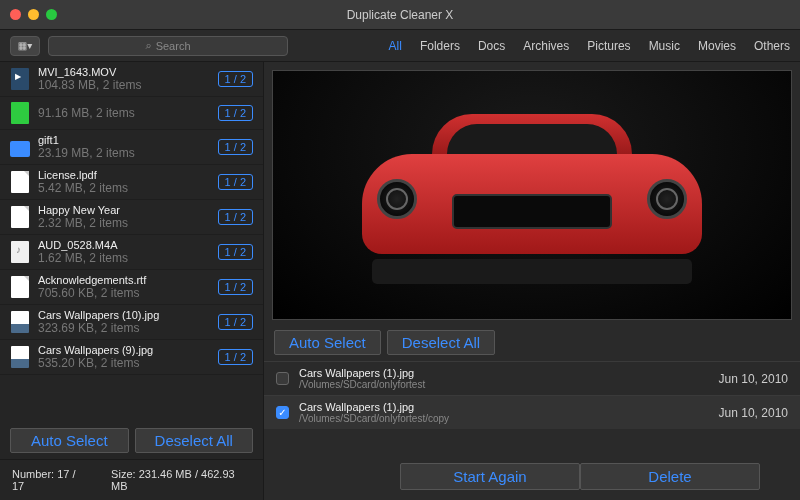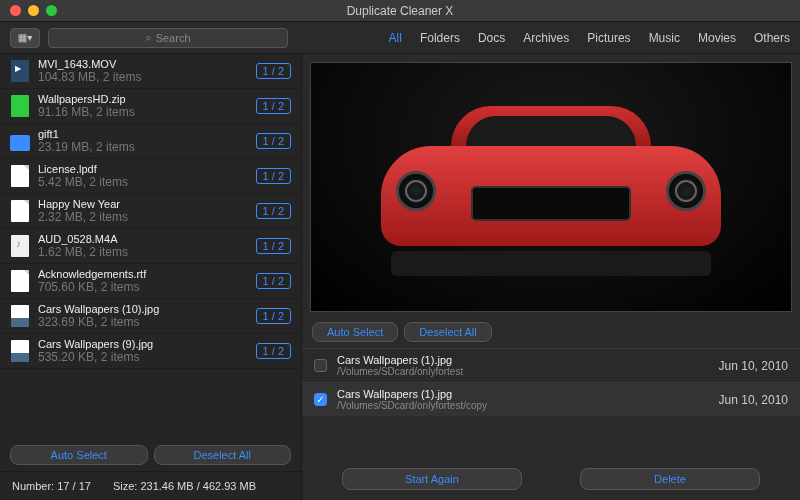--- a/index.html
+++ b/index.html
@@ -1,50 +1,50 @@
 <!DOCTYPE html>
 <html><head>
 <meta charset="utf-8">
 <style>
   * { box-sizing: border-box; margin: 0; padding: 0; font-family: -apple-system, "Helvetica Neue", Arial, sans-serif; }
   body { width: 800px; height: 500px; background: radial-gradient(circle at 50% 50%, #2a3a4a, #0a1218); overflow: hidden; }
   .window { width: 800px; height: 500px; background: #2a2a2a; display: flex; flex-direction: column; }
-  .titlebar { height: 22px; background: #3a3a3a; display: flex; align-items: center; position: relative; border-bottom: 1px solid #1a1a1a; }
+  .titlebar { height: 30px; background: #3a3a3a; display: flex; align-items: center; position: relative; border-bottom: 1px solid #1a1a1a; }
   .traffic { display: flex; gap: 7px; margin-left: 10px; }
   .light { width: 11px; height: 11px; border-radius: 50%; }
   .light.red { background: #ff5f57; }
   .light.yellow { background: #febc2e; }
   .light.green { background: #28c840; }
   .title { position: absolute; left: 0; right: 0; text-align: center; color: #ccc; font-size: 12px; pointer-events: none; }
   .toolbar { height: 32px; background: #2a2a2a; display: flex; align-items: center; padding: 0 10px; gap: 8px; border-bottom: 1px solid #1a1a1a; }
   .view-btn { width: 30px; height: 20px; background: #444; border: 1px solid #555; border-radius: 4px; display:flex; align-items:center; justify-content:center; color:#ccc; font-size:10px;}
   .search { flex: 0 0 240px; height: 20px; background: #3a3a3a; border: 1px solid #555; border-radius: 4px; display: flex; align-items: center; justify-content: center; color: #888; font-size: 11px; gap:4px;}
   .tabs { display: flex; gap: 18px; margin-left: auto; font-size: 12px; }
   .tab { color: #ccc; cursor: pointer; }
   .tab.active { color: #3b8cff; text-align: center; }
   .content { flex: 1; display: flex; min-height: 0; }
-  .sidebar { width: 302px; background: #252525; display: flex; flex-direction: column; border-right: 1px solid #1a1a1a;}
+  .sidebar { width: 264px; background: #252525; display: flex; flex-direction: column; border-right: 1px solid #1a1a1a;}
   .list { flex: 1; overflow: hidden; }
   .item { display: flex; align-items: center; padding: 4px 10px; gap: 8px; border-bottom: 1px solid #1e1e1e; }
   .icon { width: 20px; height: 24px; flex-shrink: 0; display:flex; align-items:center; justify-content:center;}
   .icon-doc { background: #fff; border-radius:1px; width:18px; height:22px; position:relative;}
   .icon-doc::after{content:"";position:absolute;top:0;right:0;border-left:5px solid transparent;border-top:5px solid #ccc;}
   .icon-zip { background:#2ecc40; width:18px; height:22px; border-radius:1px;}
   .icon-folder { background:#3b8cff; width:20px; height:16px; border-radius:2px; margin-top:4px;}
   .icon-mov { background:#2a4a6a; width:18px; height:22px; border-radius:1px; position:relative;}
   .icon-mov::after{content:"▶";position:absolute;top:4px;left:4px;font-size:8px;color:#fff;}
   .icon-audio { background:#f0f0f0; width:18px; height:22px; border-radius:1px; position:relative;}
   .icon-audio::after{content:"♪";position:absolute;top:3px;left:5px;font-size:10px;color:#888;}
   .icon-img { background:linear-gradient(#fff 60%,#4a6a8a 60%); width:18px; height:22px; border-radius:1px;}
   .item-text { flex: 1; min-width: 0; }
   .item-name { color: #eee; font-size: 11px; white-space: nowrap; overflow: hidden; text-overflow: ellipsis; }
   .item-meta { color: #777; font-size: 12px; }
   .badge { color: #3b8cff; font-size: 11px; border: 1px solid #3b8cff; border-radius: 3px; padding: 1px 6px; }
   .side-buttons { display: flex; gap: 6px; padding: 6px 10px; }
-  .btn { flex: 1; background: #3a3a3a; border: 1px solid #555; border-radius: 8px; color: #3b8cff; font-size: 11px; padding: 3px 0; text-align: center; cursor: pointer; }
+  .btn { flex: 1; background: #3a3a3a; border: 1px solid #555; border-radius: 2px; color: #3b8cff; font-size: 15px; padding: 3px 0; text-align: center; cursor: pointer; }
   .status { padding: 8px 12px; color: #ddd; font-size: 11px; display: flex; gap: 22px; border-top:1px solid #1a1a1a;}
   .main { flex: 1; display: flex; flex-direction: column; background: #2a2a2a; }
   .preview { margin: 8px; height: 250px; background: radial-gradient(ellipse at 50% 30%, #1a1a1a, #000); border: 1px solid #444; position: relative; overflow:hidden;}
   .car { position:absolute; left:50%; top:50%; transform:translate(-50%,-45%); width:380px; height:180px;}
   .car-body{position:absolute;width:340px;height:100px;background:linear-gradient(180deg,#e04040,#a01818);border-radius:50px 50px 20px 20px;top:40px;left:20px;}
   .car-roof{position:absolute;width:200px;height:60px;background:linear-gradient(180deg,#d03030,#801010);border-radius:40px 40px 0 0;top:0;left:90px;}
   .car-window{position:absolute;width:170px;height:42px;background:#1a1a1a;border-radius:30px 30px 0 0;top:10px;left:105px;}
   .car-grille{position:absolute;width:160px;height:35px;background:#0a0a0a;border-radius:5px;top:80px;left:110px;border:2px solid #333;}
   .car-light{position:absolute;width:40px;height:40px;border-radius:50%;background:radial-gradient(circle,#222,#000);border:3px solid #444;top:65px;}
   .car-light.l{left:35px;} .car-light.r{right:35px;}
@@ -55,21 +55,21 @@
   .dup-list { flex: 1; }
   .dup-item { display: flex; align-items: center; padding: 5px 12px; gap: 10px; border-top: 1px solid #3a3a3a;}
   .dup-item.sel { background: #333; }
   .checkbox { width: 13px; height: 13px; border: 1px solid #666; border-radius: 3px; background:#3a3a3a;}
   .checkbox.checked { background: #3b8cff; border-color:#3b8cff; display:flex;align-items:center;justify-content:center;color:#fff;font-size:10px;}
   .checkbox.checked::after{content:"✓";}
   .dup-text { flex: 1; }
   .dup-name { color: #eee; font-size: 11px; }
   .dup-path { color: #888; font-size: 10px; }
   .dup-date { color: #ccc; font-size: 12px; }
-  .bottom-buttons { display: flex; gap: 20px; padding: 10px 40px; justify-content: space-between; }
+  .bottom-buttons { display: flex; padding: 10px 40px; justify-content: flex-end; }
   .bottom-buttons .btn { flex: 1; max-width: 180px; padding: 4px 0; }
 </style>
 </head>
 <body>
 
 <div class="window">
   <div class="titlebar">
     <div class="traffic">
       <div class="light red"></div>
       <div class="light yellow"></div>
@@ -107,21 +107,20 @@
               <div class="item-name">MVI_1643.MOV</div>
               <div class="item-meta">104.83 MB, 2 items</div>
             </div>
             <div class="badge">1 / 2</div>
           </div>
           <div class="item">
             <div class="icon">
               <div class="icon-zip"></div>
             </div>
             <div class="item-text">
-              <div class="item-name">WallpapersHD.zip</div>
               <div class="item-meta">91.16 MB, 2 items</div>
             </div>
             <div class="badge">1 / 2</div>
           </div>
           <div class="item">
             <div class="icon">
               <div class="icon-folder"></div>
             </div>
             <div class="item-text">
               <div class="item-name">gift1</div>

